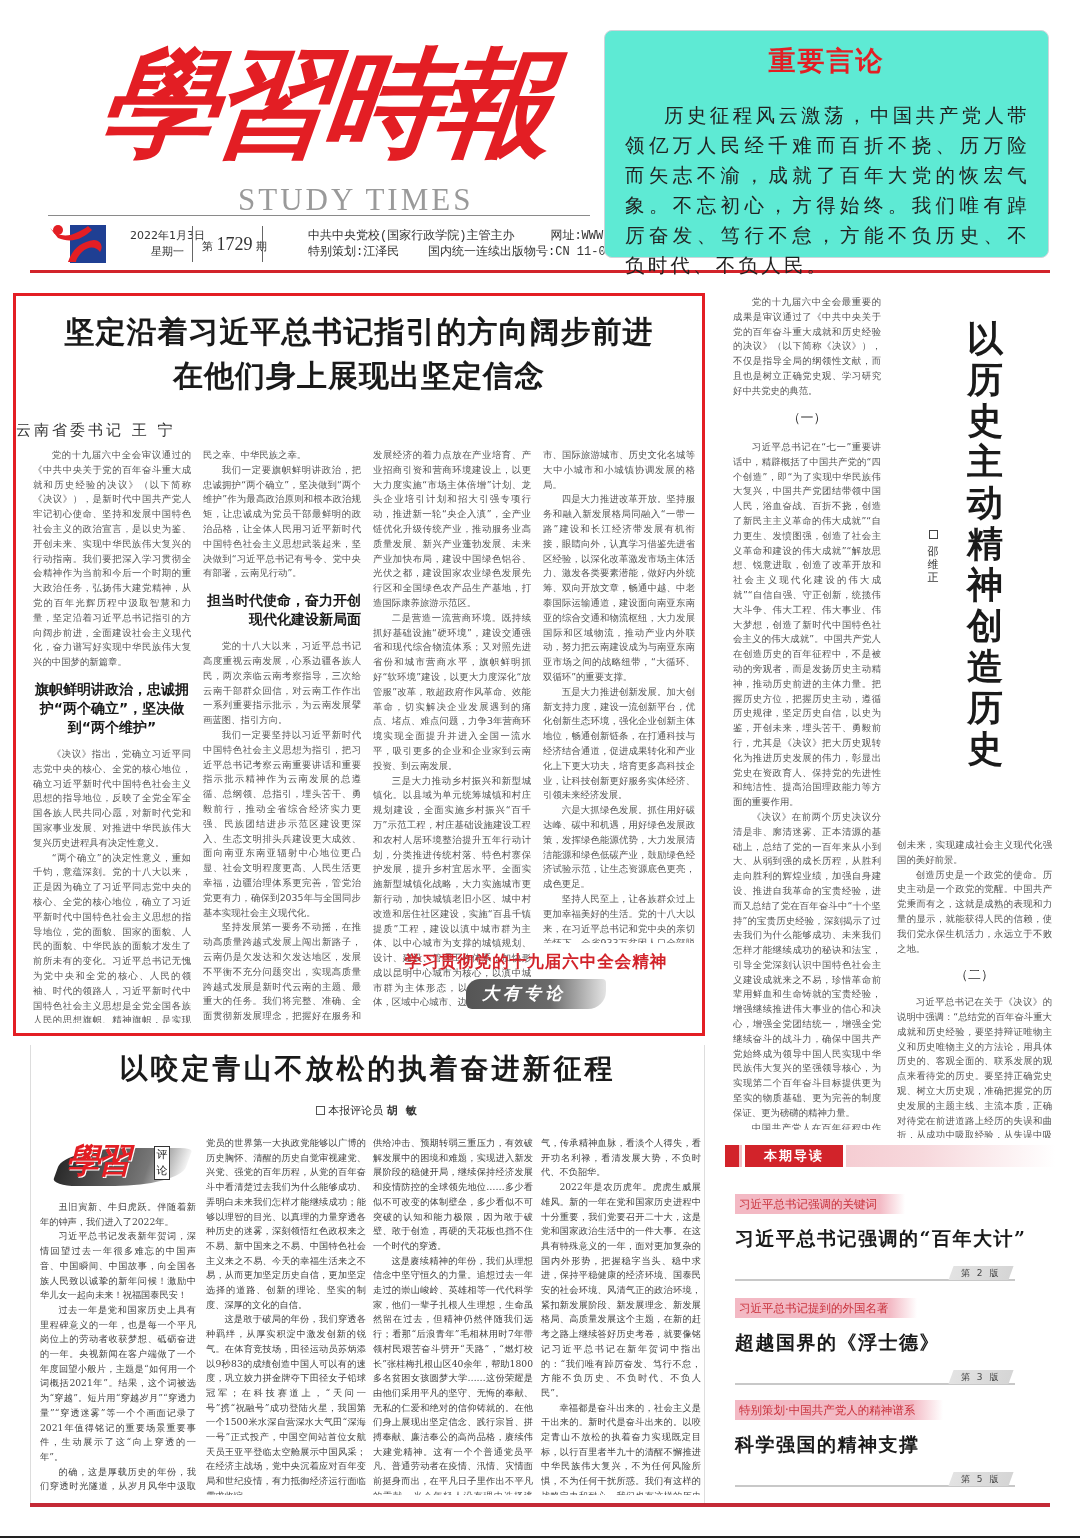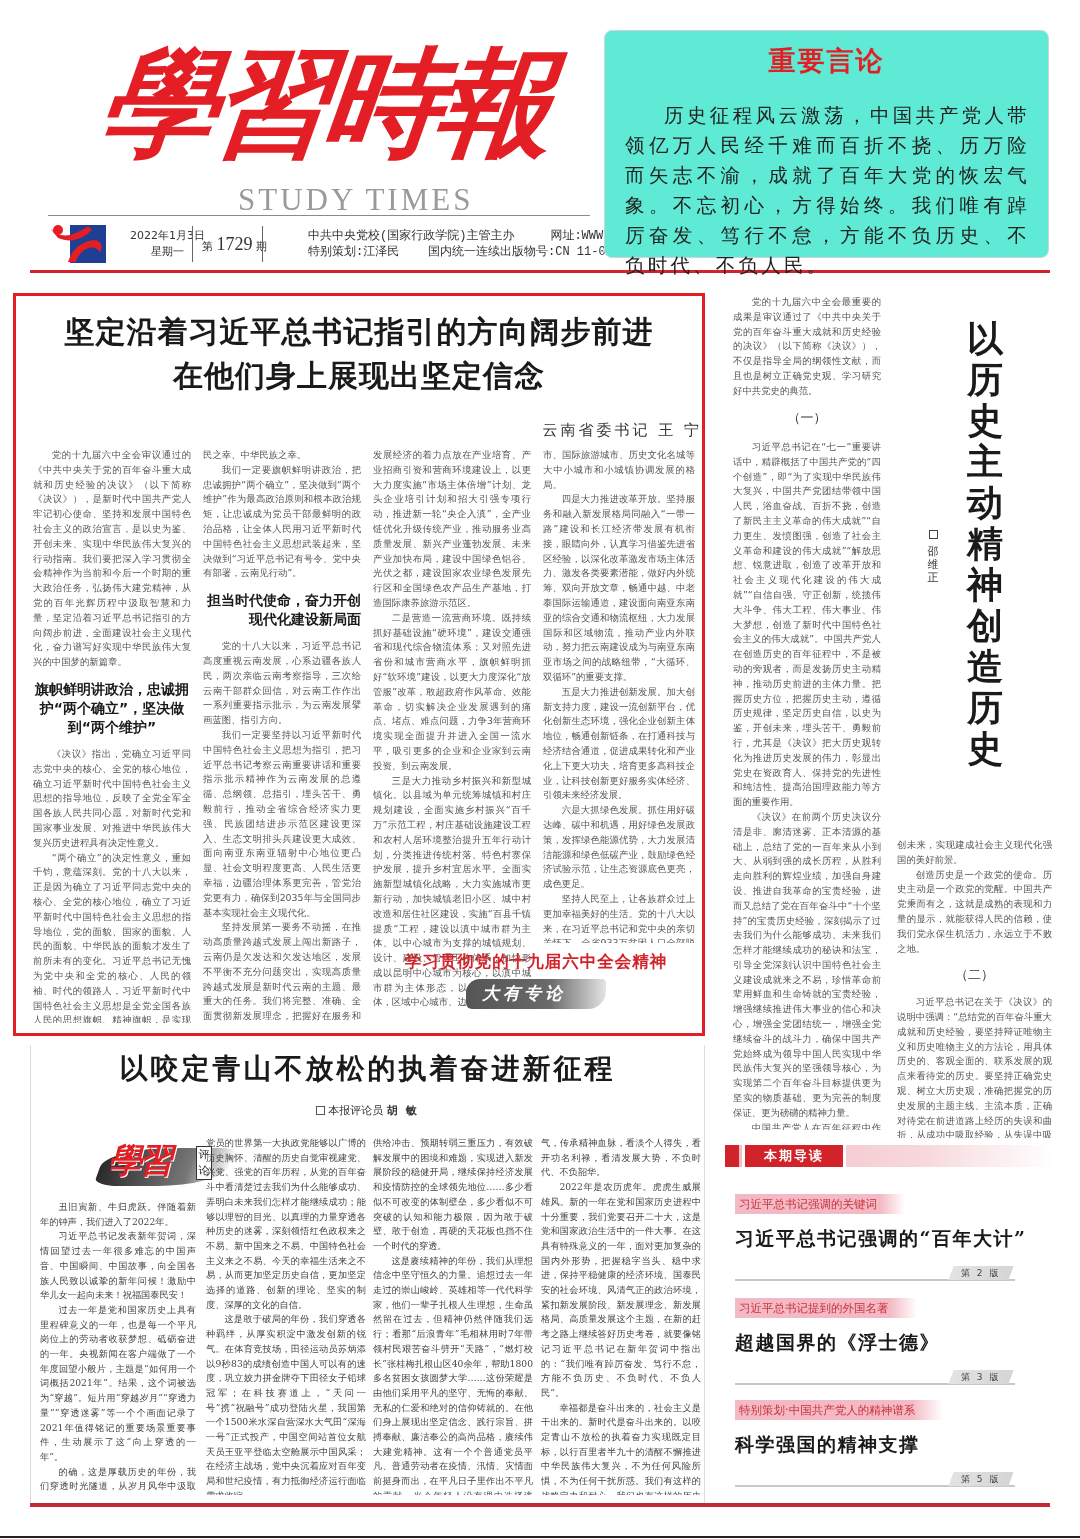--- a/index.html
+++ b/index.html
@@ -25,42 +25,42 @@
   .top-red-rule { left: 30px; top: 270px; width: 1020px; height: 3px; background: #d2232a; }
 
   
   .remarks-box { left: 604px; top: 30px; width: 445px; height: 228px; border: 1px solid #cfd4da; border-radius: 8px; background: #5eead4; }
   .remarks-title { position: absolute; left: 0; right: 0; top: 12px; text-align: center; font-family: "DejaVu Sans", sans-serif; font-weight: bold; font-size: 27px; color: #e31e24; letter-spacing: 2px; }
   .remarks-text { position: absolute; left: 20px; right: 18px; top: 70px; font-family: "DejaVu Serif", serif; font-size: 19.5px; line-height: 30px; color: #222; text-indent: 2em; text-align: justify; letter-spacing: 3.2px; }
 
   
   .feature-box { left: 13px; top: 293px; width: 692px; height: 743px; border: 3px solid #e31e24; }
   .feature-title { position: absolute; left: 0; right: 0; top: 14px; text-align: center; font-family: "DejaVu Sans", sans-serif; font-weight: bold; font-size: 30px; line-height: 44px; color: #1a1a1a; letter-spacing: 1px; }
-  .feature-author { position: absolute; left: 0; right: 0; top: 125px; text-align: right; font-size: 15px; color: #333; letter-spacing: 3px; }
+  .feature-author { position: absolute; left: 0; right: 0; top: 125px; text-align: left; font-size: 15px; color: #333; letter-spacing: 3px; }
   .col { position: absolute; font-family: "DejaVu Sans", sans-serif; font-size: 9.4px; line-height: 14.8px; color: #555; text-align: justify; overflow: hidden; }
   .col p { text-indent: 2em; }
   .subhead { font-family: "DejaVu Sans", sans-serif; font-weight: bold; color: #1a1a1a; font-size: 14px; line-height: 19px; margin: 10px 0 10px; text-indent: 0 !important; }
   .subhead.center { text-align: center; }
   .feature-banner { position: absolute; left: 360px; top: 655px; width: 320px; text-align: center; font-family: "DejaVu Sans", sans-serif; font-weight: bold; font-size: 16.5px; color: #d2232a; letter-spacing: 1px; }
   .brush { position: absolute; left: 450px; top: 683px; width: 140px; height: 30px; background: linear-gradient(90deg, #555 0%, #6a6a6a 60%, rgba(120,120,120,0.2) 100%); border-radius: 14px 4px 18px 6px; }
   .brush-label { position: absolute; left: 466px; top: 686px; font-family: "DejaVu Serif", serif; font-style: italic; font-weight: bold; font-size: 17px; color: #fff; letter-spacing: 4px; }
 
   
   .vtitle { left: 960px; top: 318px; width: 50px; font-family: "DejaVu Serif", serif; font-weight: bold; font-size: 36px; line-height: 41px; color: #1a1a1a; text-align: center; }
   .vauthor { left: 925px; top: 530px; width: 16px; font-family: "DejaVu Sans", sans-serif; font-size: 11px; line-height: 13px; color: #333; text-align: center; }
   .vauthor .box { display: inline-block; width: 9px; height: 9px; border: 1px solid #444; margin-bottom: 3px; }
   .section-num { text-align: center; font-family: "DejaVu Serif", serif; font-size: 13px; color: #333; margin: 12px 0; text-indent: 0 !important; }
 
   
   .comment-box { left: 30px; top: 1045px; width: 675px; height: 460px; border-left: 1px solid #ddd; border-right: 1px solid #ddd; }
   .comment-title { left: 30px; top: 1050px; width: 675px; text-align: center; font-family: "DejaVu Serif", serif; font-weight: bold; font-size: 28px; color: #1a1a1a; letter-spacing: 3px; }
   .comment-author { left: 30px; top: 1103px; width: 675px; text-align: center; font-family: "DejaVu Serif", serif; font-size: 11px; color: #333; }
   .comment-author .box { display: inline-block; width: 9px; height: 9px; border: 1px solid #555; vertical-align: -1px; margin-right: 3px; }
   .comment-author b { font-weight: bold; font-size: 11px; letter-spacing: 2px; }
-  .study-badge { left: 58px; top: 1140px; width: 110px; height: 50px; margin-left: 42px; }
+  .study-badge { left: 58px; top: 1140px; width: 110px; height: 50px; }
   .study-badge .swash { position: absolute; left: 0; top: 8px; width: 128px; height: 38px; border-radius: 50% 10% 50% 20%; background: linear-gradient(90deg, #2a2a2a, #777 70%, rgba(200,200,200,0.2)); transform: skewX(-20deg); }
   .study-badge .chars { position: absolute; left: 8px; top: -2px; font-family: "DejaVu Serif", serif; font-style: italic; font-weight: bold; font-size: 34px; color: #e31e24; letter-spacing: -3px; text-shadow: 1px 1px 0 #fff; }
   .study-badge .tag { position: absolute; left: 96px; top: 6px; width: 16px; height: 34px; border: 1px solid #333; background: #fff; font-family: "DejaVu Sans", sans-serif; font-size: 11px; line-height: 16px; text-align: center; color: #222; }
   .ccol { position: absolute; font-family: "DejaVu Serif", serif; font-size: 9.2px; line-height: 14.7px; color: #444; text-align: justify; overflow: hidden; }
   .ccol p { text-indent: 2em; }
 
   
   .guide-header-bar { left: 725px; top: 1145px; width: 330px; height: 22px; background: linear-gradient(90deg, #f2bcc4 0%, #f7d8dc 60%, rgba(255,255,255,0) 100%); }
   .guide-header-tab { left: 742px; top: 1145px; width: 104px; height: 22px; background: #d2232a; border-left: 3px solid #fff; border-right: 3px solid #fff; color: #fff; text-align: center; font-family: "DejaVu Sans", sans-serif; font-weight: bold; font-size: 13px; line-height: 22px; letter-spacing: 2px; }
   .guide-header-stub { left: 725px; top: 1145px; width: 14px; height: 22px; background: #d2232a; }

